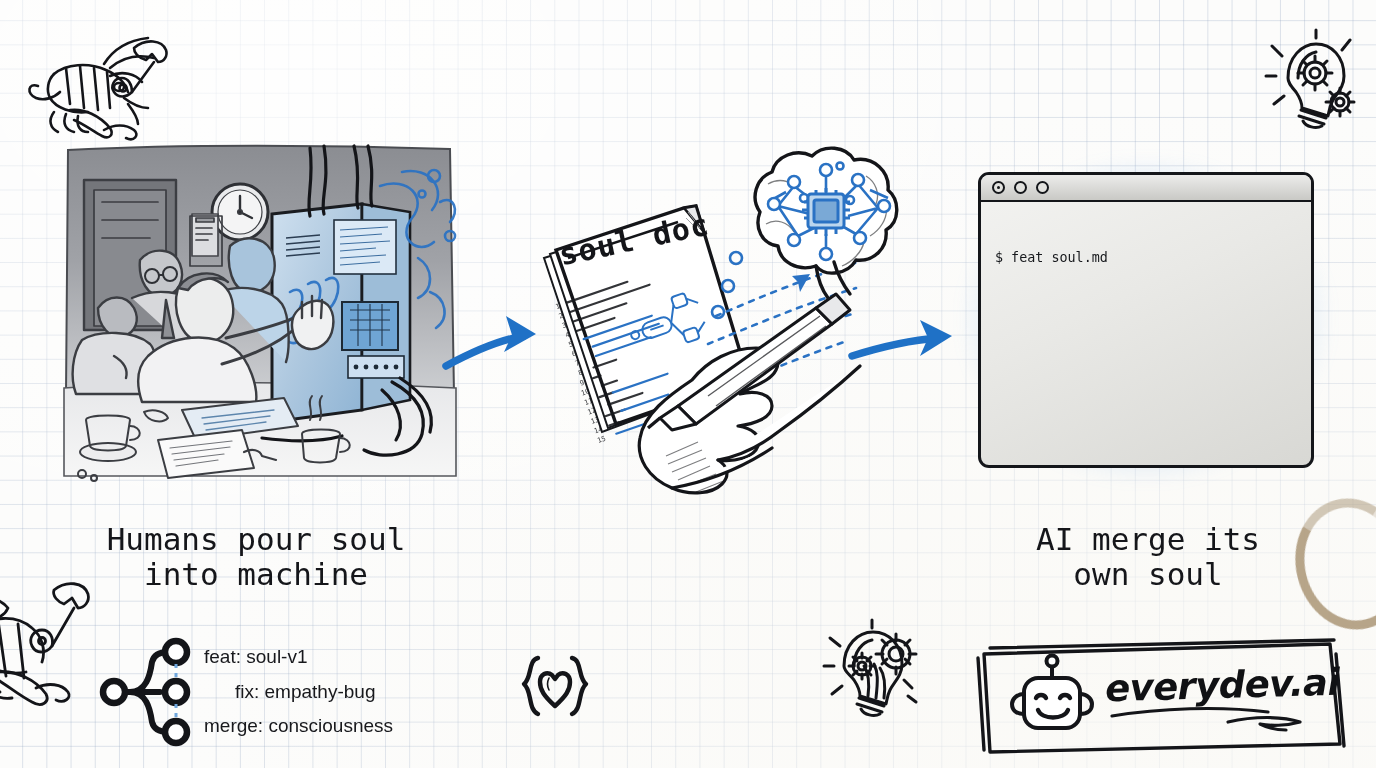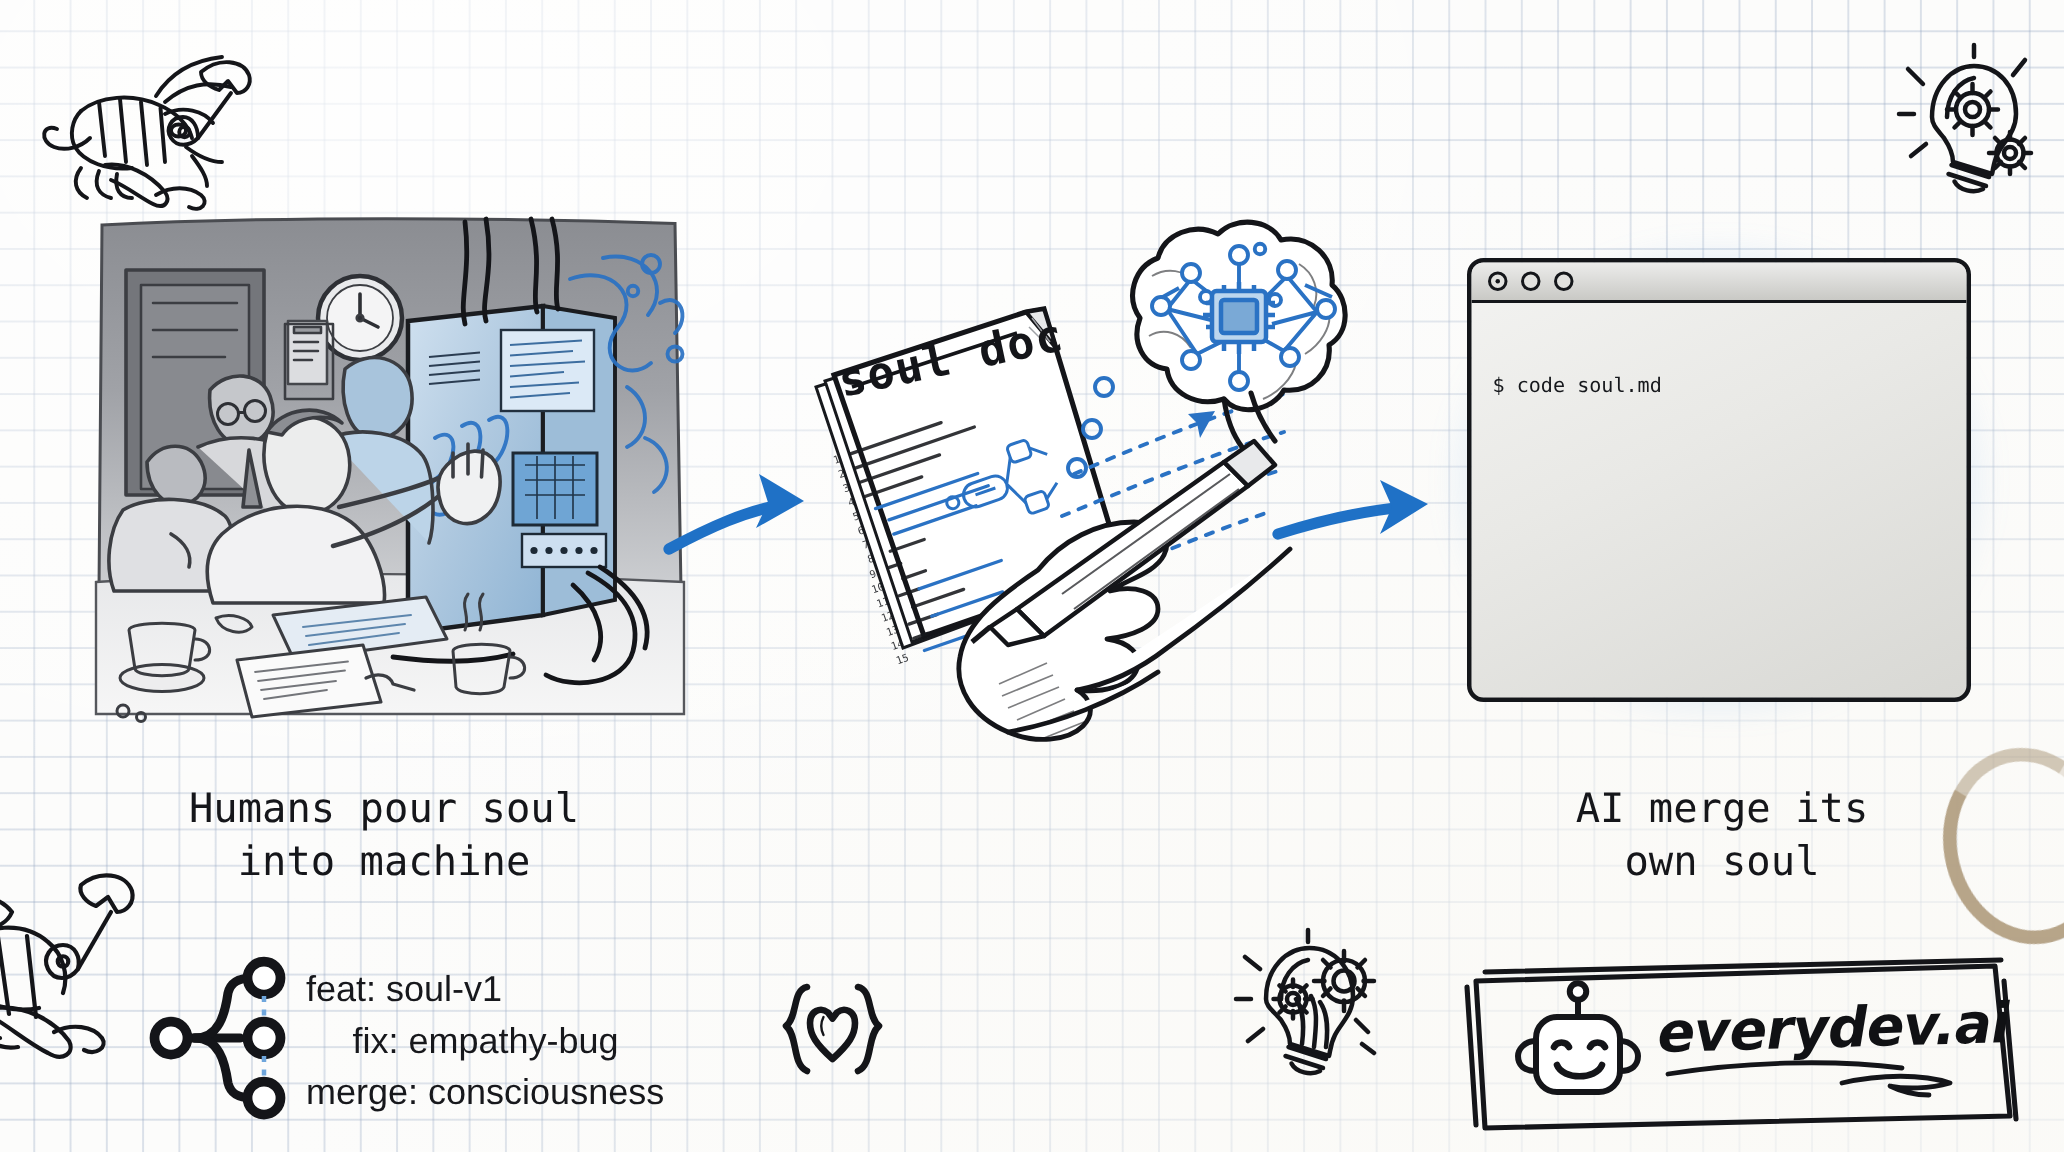--- a/index.html
+++ b/index.html
@@ -34,21 +34,21 @@
     pointer-events: none;
   }
 
   .abs { position: absolute; }
   svg { display: block; overflow: visible; }
 
   
   .caption {
     position: absolute;
     font-family: "DejaVu Sans Mono", "Liberation Mono", monospace;
-    font-size: 27px;
+    font-size: 31px;
     line-height: 35px;
     color: #15161a;
     text-align: center;
     letter-spacing: 0px;
     white-space: pre-line;
     font-weight: 400;
   }
 
   
   #terminal-wrap { position: absolute; left: 978px; top: 172px; width: 336px; height: 296px; }
@@ -102,21 +102,21 @@
     color: #141519;
     transform: rotate(-12deg);
     left: 558px; top: 222px;
     letter-spacing: 1px;
   }
 
   
   .git-label {
     position: absolute;
     font-family: "Liberation Sans", sans-serif;
-    font-size: 24px;
+    font-size: 19px;
     color: #17181c;
     white-space: nowrap;
   }
 
   
   #logo-text {
     position: absolute;
     left: 1105px; top: 664px;
     font-family: "DejaVu Sans", sans-serif;
     font-size: 37px;
@@ -474,21 +474,21 @@
 
   <div id="terminal-wrap">
     <div id="terminal-glow"></div>
     <div id="terminal-body">
       <div id="terminal-titlebar">
         <span class="win-dot first"></span>
         <span class="win-dot"></span>
         <span class="win-dot"></span>
       </div>
       <div id="terminal-screen">
-        <span class="tline">$ code soul.md</span>
+        <span class="tline">$ feat soul.md</span>
         <div class="t-gap"></div>
         <div class="t-gap"></div>
         
         
         
         
         
         
         
         

